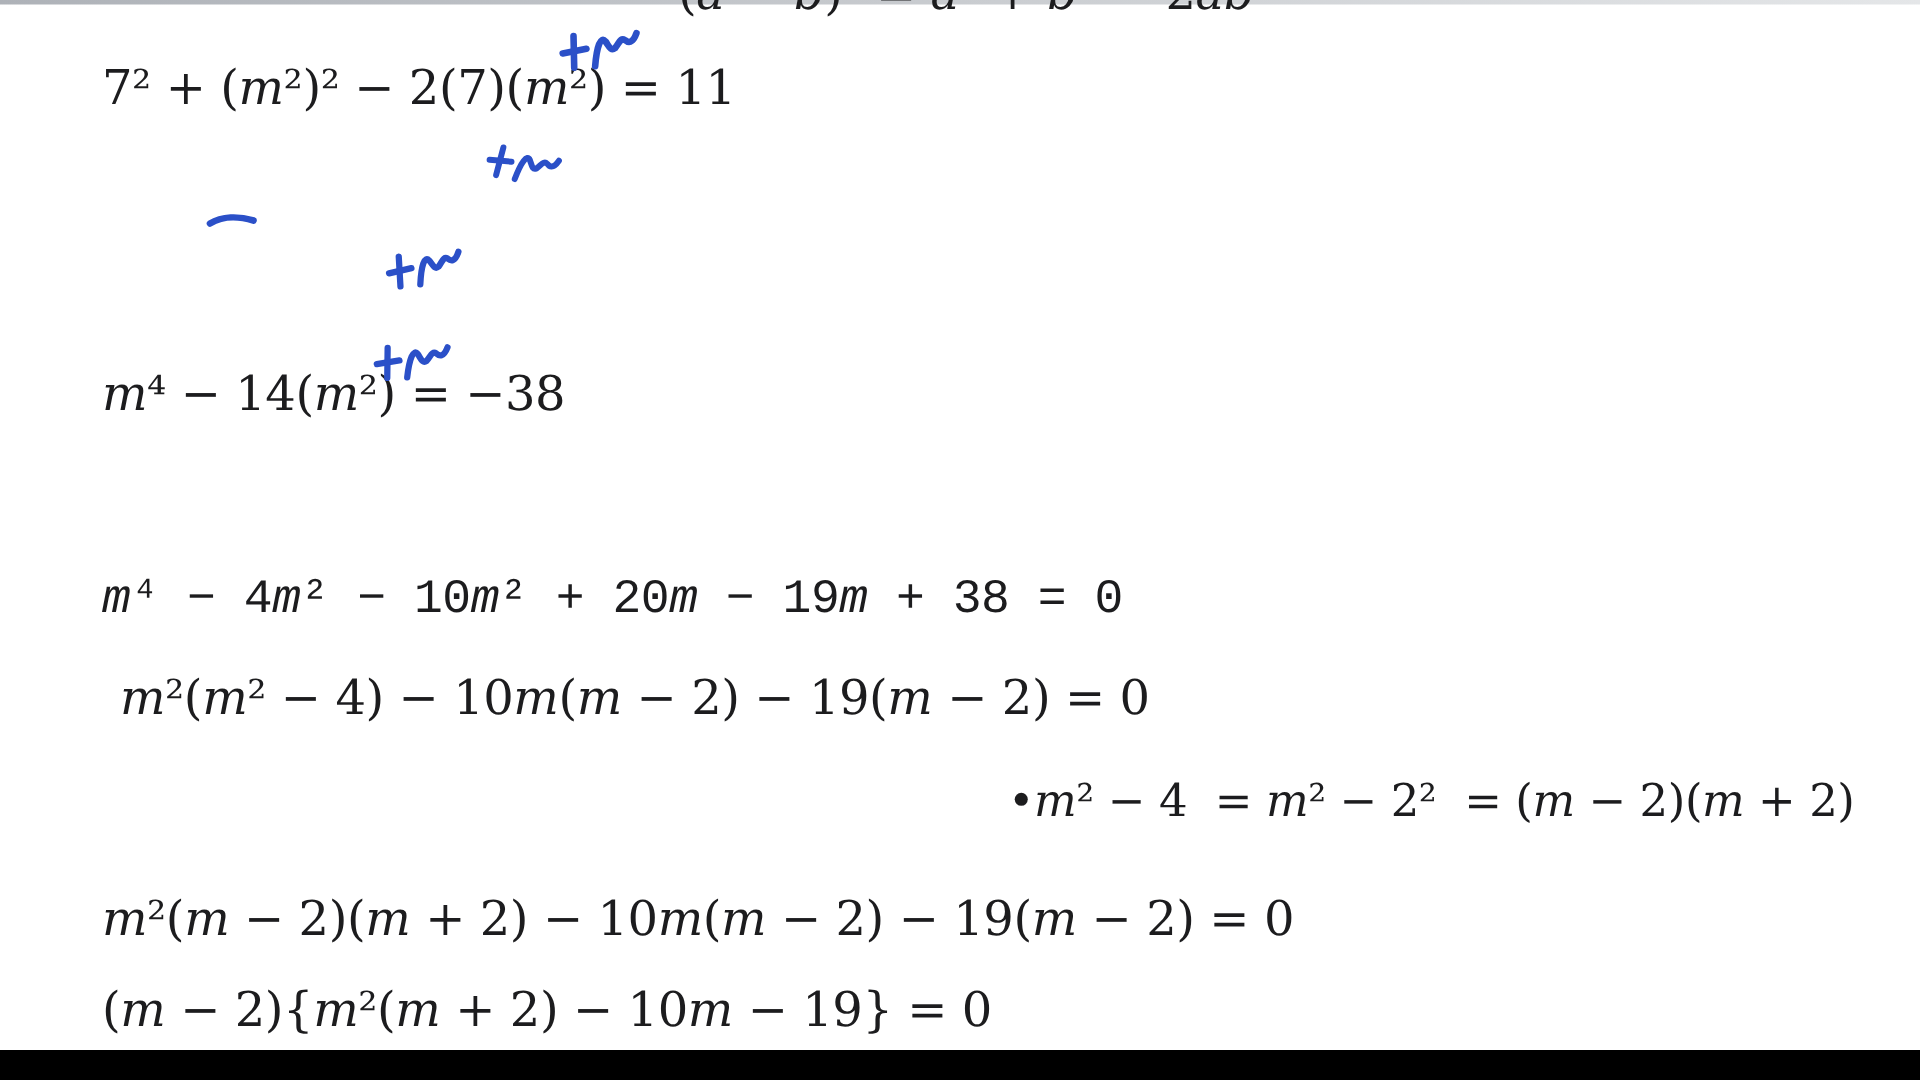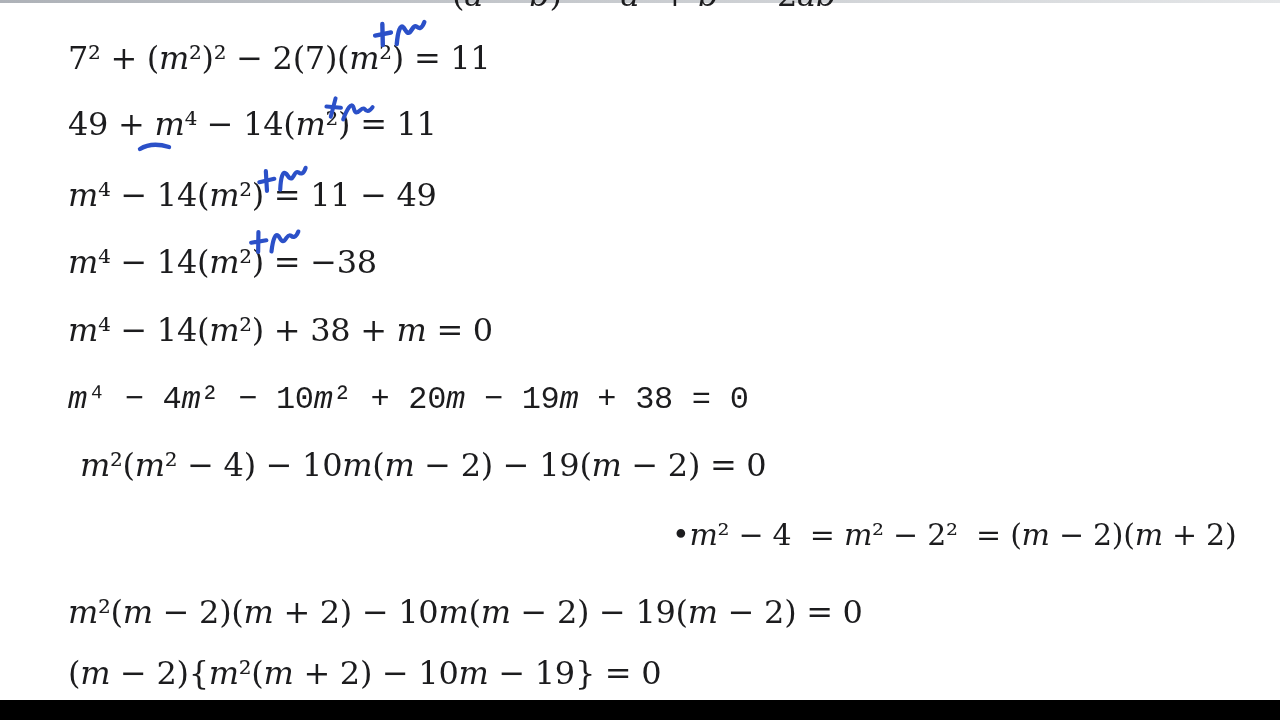--- a/index.html
+++ b/index.html
@@ -73,24 +73,21 @@
 </head>
 <body>
 
 <div class="frame">
 
   <div class="top-edge"></div>
 
   <div class="eq eq-top">(<i>a</i> − <i>b</i>)² = <i>a</i>² + <i>b</i>² − 2<i>ab</i></div>
 
   <div class="eq l1">7² + (<i>m</i>²)² − 2(7)(<i>m</i>²) = 11</div>
-  <div class="eq l2">49 + <i>m</i>⁴ − 14(<i>m</i>²) = 11</div>
-  <div class="eq l3"><i>m</i>⁴ − 14(<i>m</i>²) = 11 − 49</div>
   <div class="eq l4"><i>m</i>⁴ − 14(<i>m</i>²) = −38</div>
-  <div class="eq l5"><i>m</i>⁴ − 14(<i>m</i>²) + 38 + <i>m</i> = 0</div>
   <div class="eq l6"><i>m</i>⁴ − 4<i>m</i>² − 10<i>m</i>² + 20<i>m</i> − 19<i>m</i> + 38 = 0</div>
   <div class="eq l7"><i>m</i>²(<i>m</i>² − 4) − 10<i>m</i>(<i>m</i> − 2) − 19(<i>m</i> − 2) = 0</div>
   <div class="eq l8">•<i>m</i>² − 4  = <i>m</i>² − 2²  = (<i>m</i> − 2)(<i>m</i> + 2)</div>
   <div class="eq l9"><i>m</i>²(<i>m</i> − 2)(<i>m</i> + 2) − 10<i>m</i>(<i>m</i> − 2) − 19(<i>m</i> − 2) = 0</div>
   <div class="eq l10">(<i>m</i> − 2){<i>m</i>²(<i>m</i> + 2) − 10<i>m</i> − 19} = 0</div>
 
   <svg class="ann a1" viewBox="0 0 64 40" role="img" aria-label="+m">
     <path d="M9 21 L25 19"></path>
     <path d="M17 10 L16 31"></path>
     <path d="M30 31 C32 18 35 11 38 15 C40 18 41 22 44 20 C47 17 48 13 51 15 C53 17 56 18 59 11"></path>

